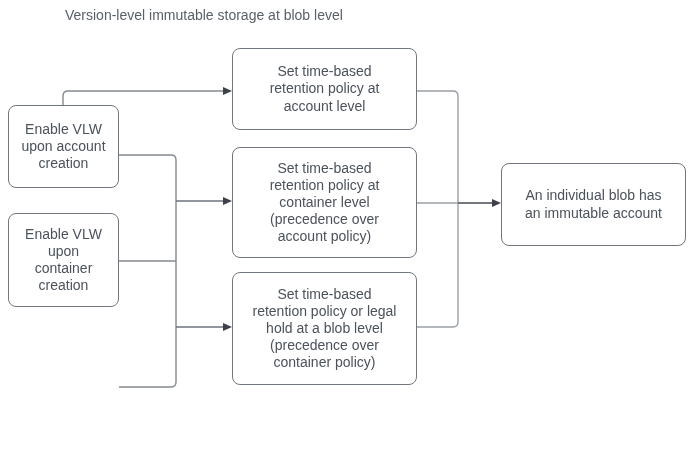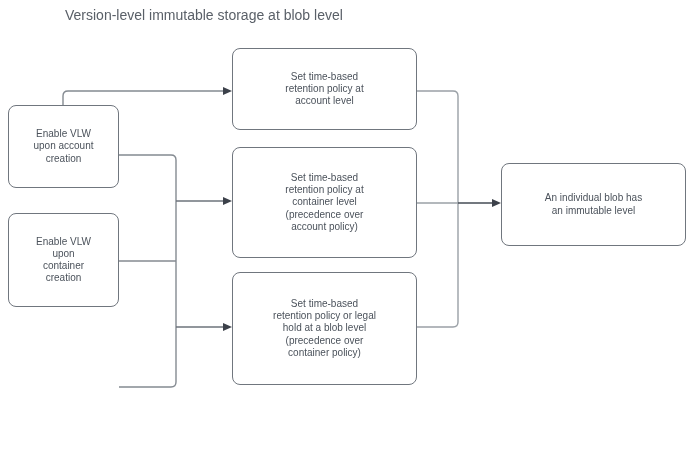--- a/index.html
+++ b/index.html
@@ -35,21 +35,21 @@
     position: absolute;
     box-sizing: border-box;
     background: #ffffff;
     border: 1px solid #70767e;
     border-radius: 8px;
     display: flex;
     align-items: center;
     justify-content: center;
     text-align: center;
     color: #4b525b;
-    font-size: 10px;
+    font-size: 14px;
     line-height: 1.22;
     white-space: pre-line;
     padding: 4px 6px;
   }
   
   .node.l1 { left: 8px;   top: 105px; width: 111px; height: 83px; }
   .node.l2 { left: 8px;   top: 213px; width: 111px; height: 94px; }
   .node.l3 { left: 8px;   top: 333px; width: 111px; height: 108px; }
   
   .node.m1 { left: 232px; top: 48px;  width: 185px; height: 82px; }
@@ -105,15 +105,15 @@
 container level
 (precedence over
 account policy)</div>
   <div class="node m3">Set time-based
 retention policy or legal
 hold at a blob level
 (precedence over
 container policy)</div>
 
   <div class="node r1">An individual blob has
-an immutable level</div>
+an immutable account</div>
 
 </div>
 
 </body></html>

